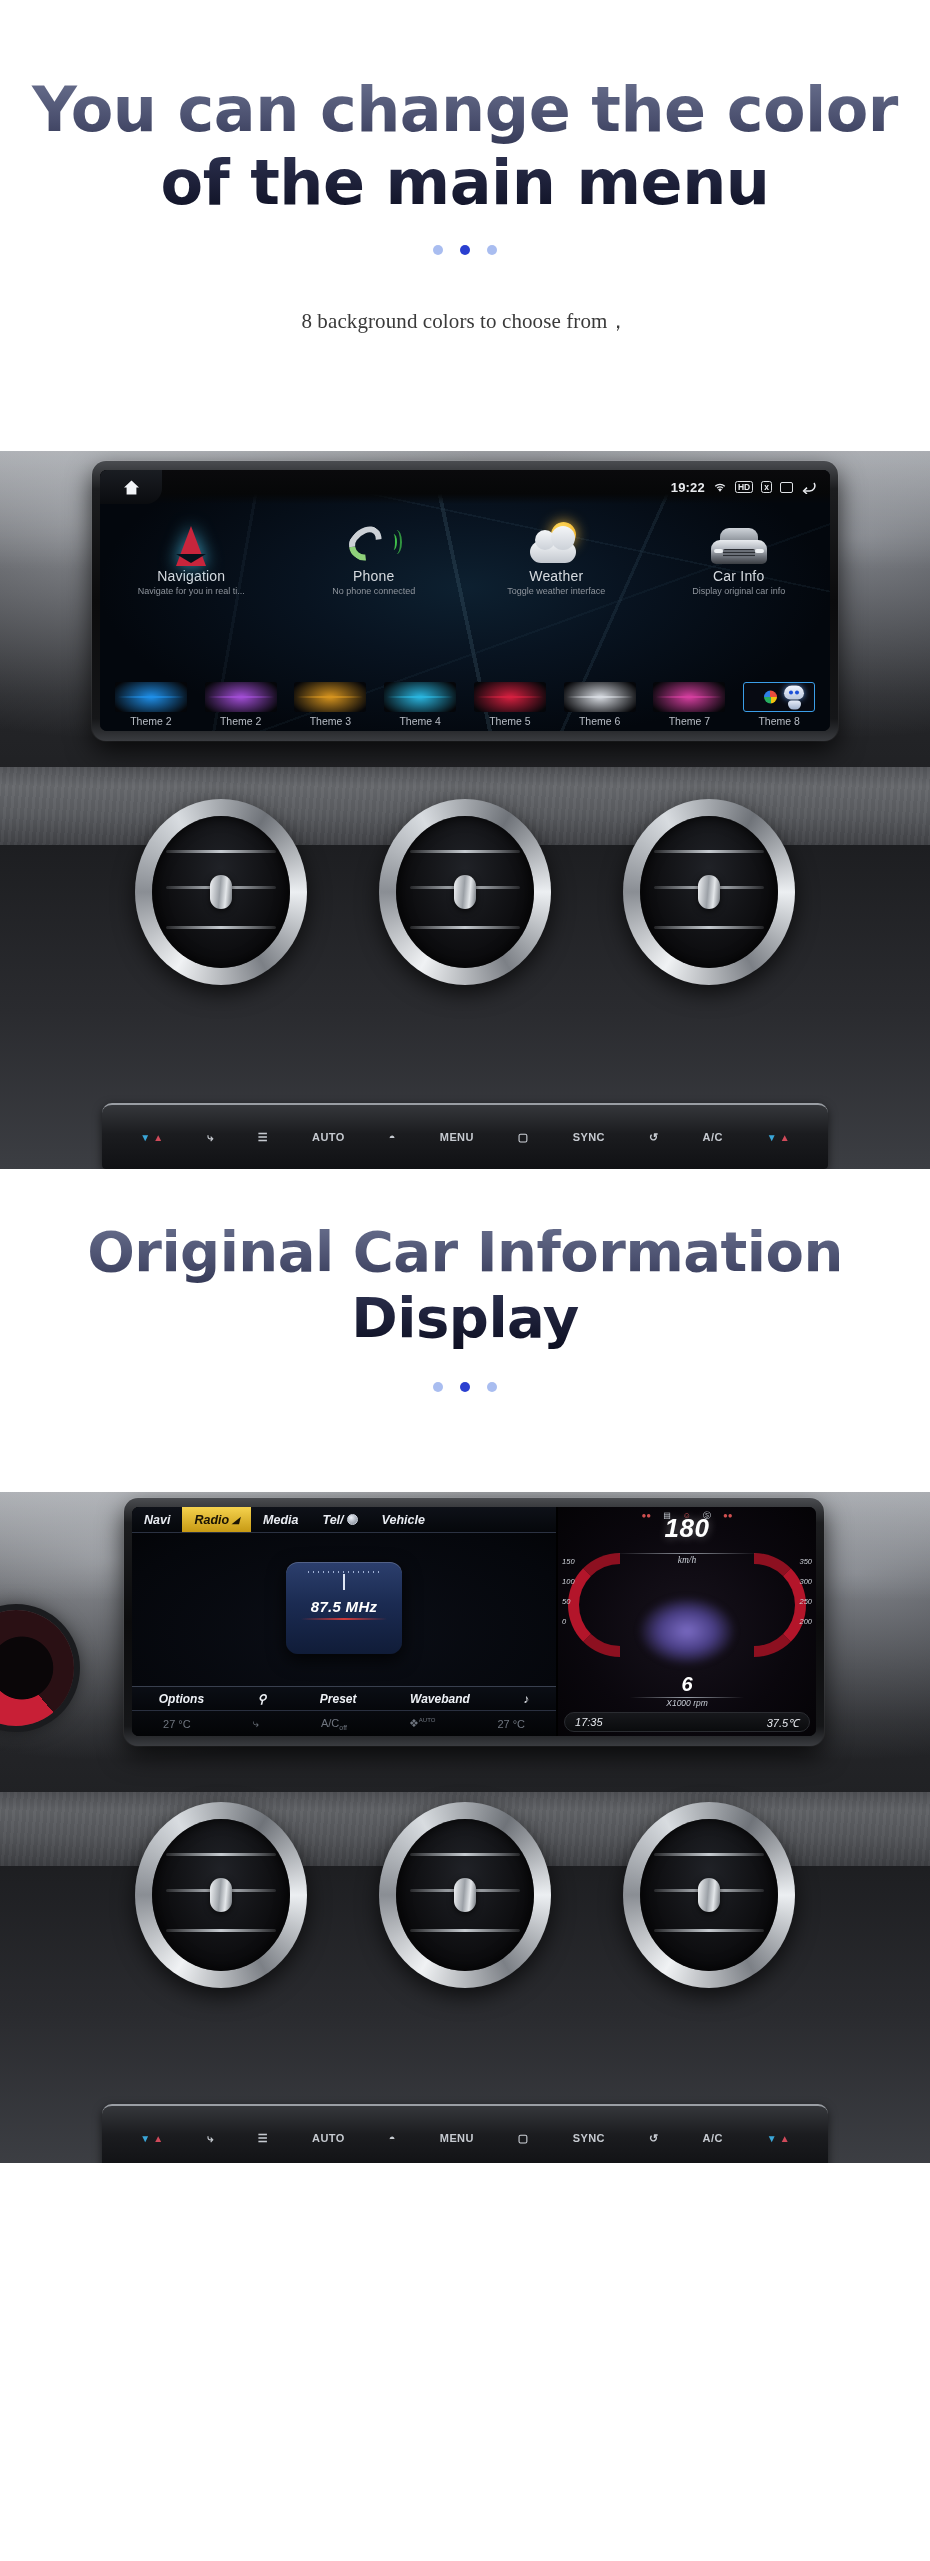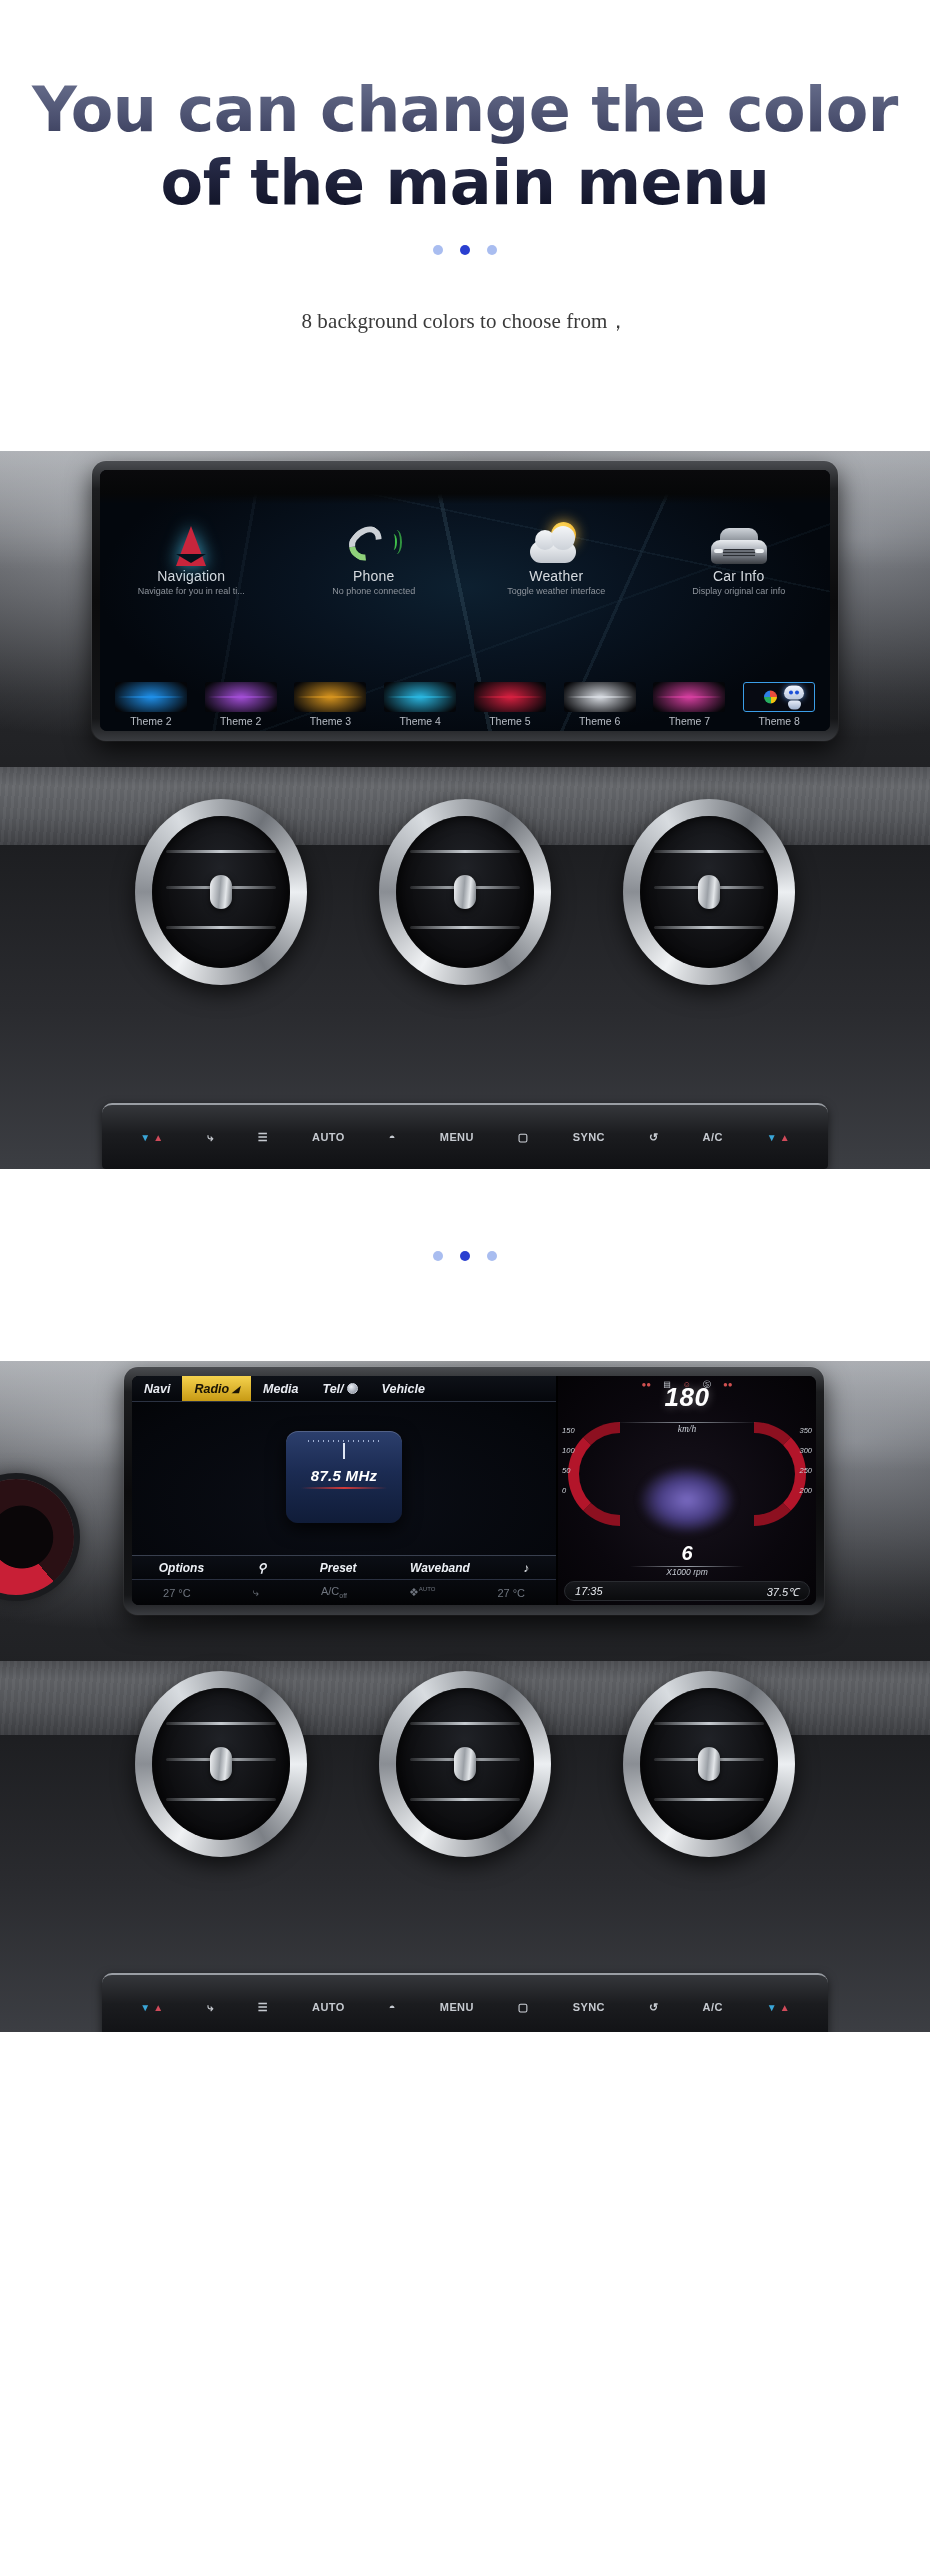--- a/index.html
+++ b/index.html
@@ -447,20 +447,42 @@
     <div class="dash-sheen" style="top:0; height:120px;"></div>
     <div class="wood-strip" style="top:316px; height:78px; opacity:.55;"></div>
   </div>
 
   <div class="headunit" style="left:92px; top:10px; width:746px; height:280px;">
     <div class="screen">
       <div class="s1-bg"></div>
       <div class="s1-map"></div>
       <div class="s1-glowtop"></div>
 
+      <div class="statusbar">
+        <div class="home-tab">
+          <svg width="17" height="15" viewBox="0 0 17 15">
+            <path d="M8.5 0.6 L16 7.6 H13.4 V14.4 H3.6 V7.6 H1 Z" fill="#f2f4f7"></path>
+          </svg>
+        </div>
+        <div class="status-right">
+          <span class="status-time">19:22</span>
+          <svg width="14" height="11" viewBox="0 0 14 11">
+            <path d="M7 9.8 L9 7.2 a3.3 3.3 0 0 0 -4 0 Z" fill="#e8eaee"></path>
+            <path d="M2.2 4.2 a7.4 7.4 0 0 1 9.6 0" stroke="#e8eaee" stroke-width="1.3" fill="none"></path>
+            <path d="M4 6.1 a4.8 4.8 0 0 1 6 0" stroke="#e8eaee" stroke-width="1.2" fill="none"></path>
+          </svg>
+          <span class="sq-icon">HD</span>
+          <span class="sq-icon">x</span>
+          <span class="sq-blank"></span>
+          <svg width="15" height="13" viewBox="0 0 15 13">
+            <path d="M13 2 a5.2 5.2 0 0 1 -5.2 8 H3.5" stroke="#e8eaee" stroke-width="1.5" fill="none"></path>
+            <path d="M6 6.6 L2.6 10 L6 13" stroke="#e8eaee" stroke-width="1.5" fill="none"></path>
+          </svg>
+        </div>
+      </div>
 
       <div class="apps-row">
 
         <div class="app">
           <div class="app-icon">
             <div class="nav-arrow"></div>
           </div>
           <div class="app-name">Navigation</div>
           <div class="app-desc">Navigate for you in real ti...</div>
         </div>
@@ -588,20 +610,24 @@
       <span class="cl-item">▢</span>
       <span class="cl-item">SYNC</span>
       <span class="cl-item">↺</span>
       <span class="cl-item">A/C</span>
       <span class="cl-arrows" style="color:#3aa6d8;">▼<span style="color:#d04a5a;">▲</span></span>
     </div>
   </div>
 </div>
 
 <div class="text-section" style="padding-top:50px;">
+  <div class="big-title t2">
+    <div>Original Car Information</div>
+    <div>Display</div>
+  </div>
   <div class="dots" style="margin-top:32px;">
     <span class="dot"></span>
     <span class="dot active"></span>
     <span class="dot"></span>
   </div>
 </div>
 
 <div class="photo" style="height:671px; margin-top:100px;">
   <div class="dash-bg">
     <div class="dash-upper"></div>

